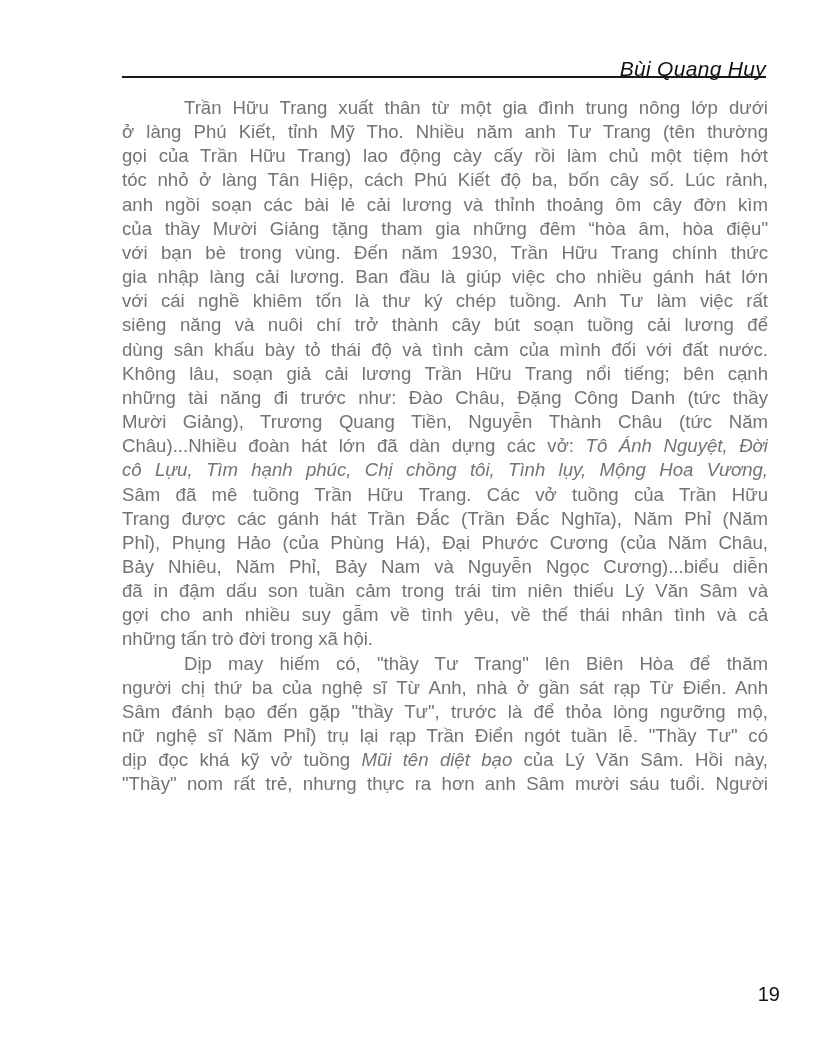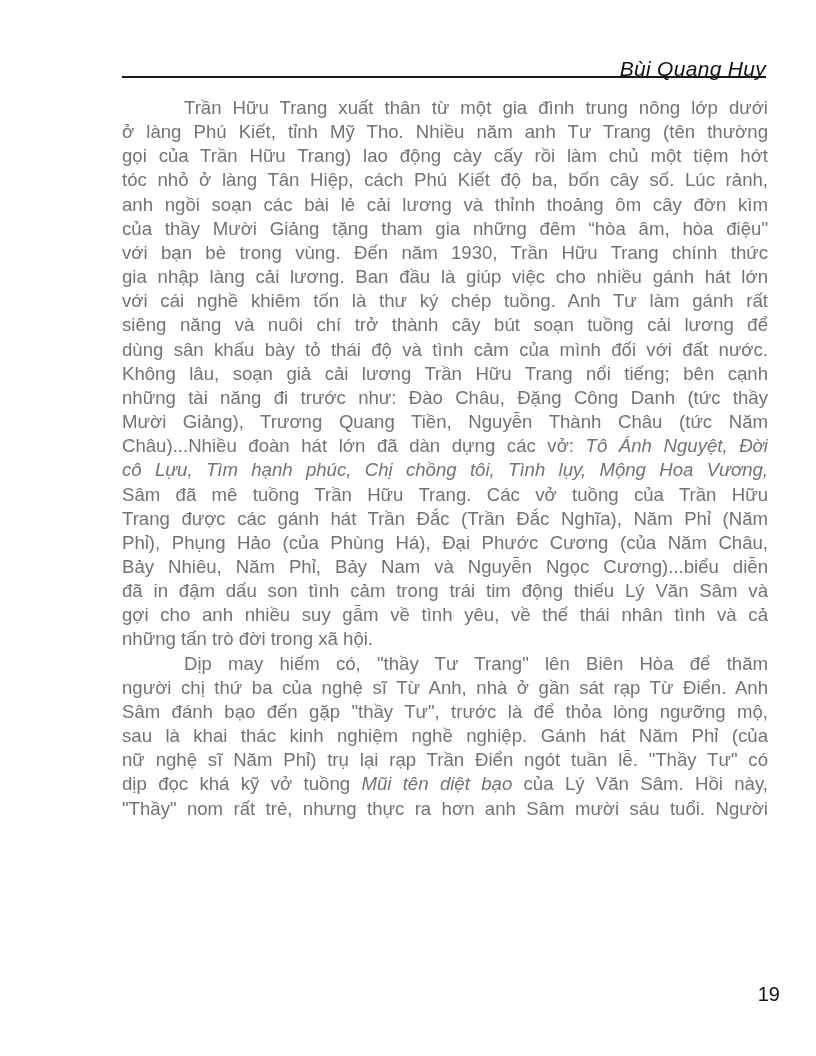--- a/index.html
+++ b/index.html
@@ -39,41 +39,40 @@
   <div class="body-text" id="body">
       <div class="p-block">
         <span class="line indent">Trần Hữu Trang xuất thân từ một gia đình trung nông lớp dưới</span>
         <span class="line">ở làng Phú Kiết, tỉnh Mỹ Tho. Nhiều năm anh Tư Trang (tên thường</span>
         <span class="line">gọi của Trần Hữu Trang) lao động cày cấy rồi làm chủ một tiệm hớt</span>
         <span class="line">tóc nhỏ ở làng Tân Hiệp, cách Phú Kiết độ ba, bốn cây số. Lúc rảnh,</span>
         <span class="line">anh ngồi soạn các bài lẻ cải lương và thỉnh thoảng ôm cây đờn kìm</span>
         <span class="line">của thầy Mười Giảng tặng tham gia những đêm “hòa âm, hòa điệu"</span>
         <span class="line">với bạn bè trong vùng. Đến năm 1930, Trần Hữu Trang chính thức</span>
         <span class="line">gia nhập làng cải lương. Ban đầu là giúp việc cho nhiều gánh hát lớn</span>
-        <span class="line">với cái nghề khiêm tốn là thư ký chép tuồng. Anh Tư làm gánh rất</span>
+        <span class="line">với cái nghề khiêm tốn là thư ký chép tuồng. Anh Tư làm việc rất</span>
         <span class="line">siêng năng và nuôi chí trở thành cây bút soạn tuồng cải lương để</span>
         <span class="line">dùng sân khấu bày tỏ thái độ và tình cảm của mình đối với đất nước.</span>
         <span class="line">Không lâu, soạn giả cải lương Trần Hữu Trang nổi tiếng; bên cạnh</span>
         <span class="line">những tài năng đi trước như: Đào Châu, Đặng Công Danh (tức thầy</span>
         <span class="line">Mười Giảng), Trương Quang Tiền, Nguyễn Thành Châu (tức Năm</span>
         <span class="line">Châu)...Nhiều đoàn hát lớn đã dàn dựng các vở: <i>Tô Ánh Nguyệt, Đời</i></span>
         <span class="line"><i>cô Lựu, Tìm hạnh phúc, Chị chồng tôi, Tình lụy, Mộng Hoa Vương,</i></span>
         <span class="line">Sâm đã mê tuồng Trần Hữu Trang. Các vở tuồng của Trần Hữu</span>
         <span class="line">Trang được các gánh hát Trần Đắc (Trần Đắc Nghĩa), Năm Phỉ (Năm</span>
         <span class="line">Phỉ), Phụng Hảo (của Phùng Há), Đại Phước Cương (của Năm Châu,</span>
         <span class="line">Bảy Nhiêu, Năm Phỉ, Bảy Nam và Nguyễn Ngọc Cương)...biểu diễn</span>
-        <span class="line">đã in đậm dấu son tình cảm trong trái tim động thiếu Lý Văn Sâm và</span>
+        <span class="line">đã in đậm dấu son tuần cảm trong trái tim niên thiếu Lý Văn Sâm và</span>
         <span class="line">gợi cho anh nhiều suy gẫm về tình yêu, về thế thái nhân tình và cả</span>
         <span class="line last">những tấn trò đời trong xã hội.</span>
       </div>
       <div class="p-block">
         <span class="line indent">Dịp may hiếm có, "thầy Tư Trang" lên Biên Hòa để thăm</span>
         <span class="line">người chị thứ ba của nghệ sĩ Từ Anh, nhà ở gần sát rạp Từ Điển. Anh</span>
         <span class="line">Sâm đánh bạo đến gặp "thầy Tư", trước là để thỏa lòng ngưỡng mộ,</span>
-        <span class="line">sau là khai thác kinh nghiệm nghề nghiệp. Gánh hát Năm Phỉ (của</span>
         <span class="line">nữ nghệ sĩ Năm Phỉ) trụ lại rạp Trần Điển ngót tuần lễ. "Thầy Tư" có</span>
         <span class="line">dịp đọc khá kỹ vở tuồng <i>Mũi tên diệt bạo</i> của Lý Văn Sâm. Hồi này,</span>
         <span class="line">"Thầy" nom rất trẻ, nhưng thực ra hơn anh Sâm mười sáu tuổi. Người</span>
       </div>
     </div>
 
   <div class="page-number">19</div>
 </div>
 
 </body></html>

